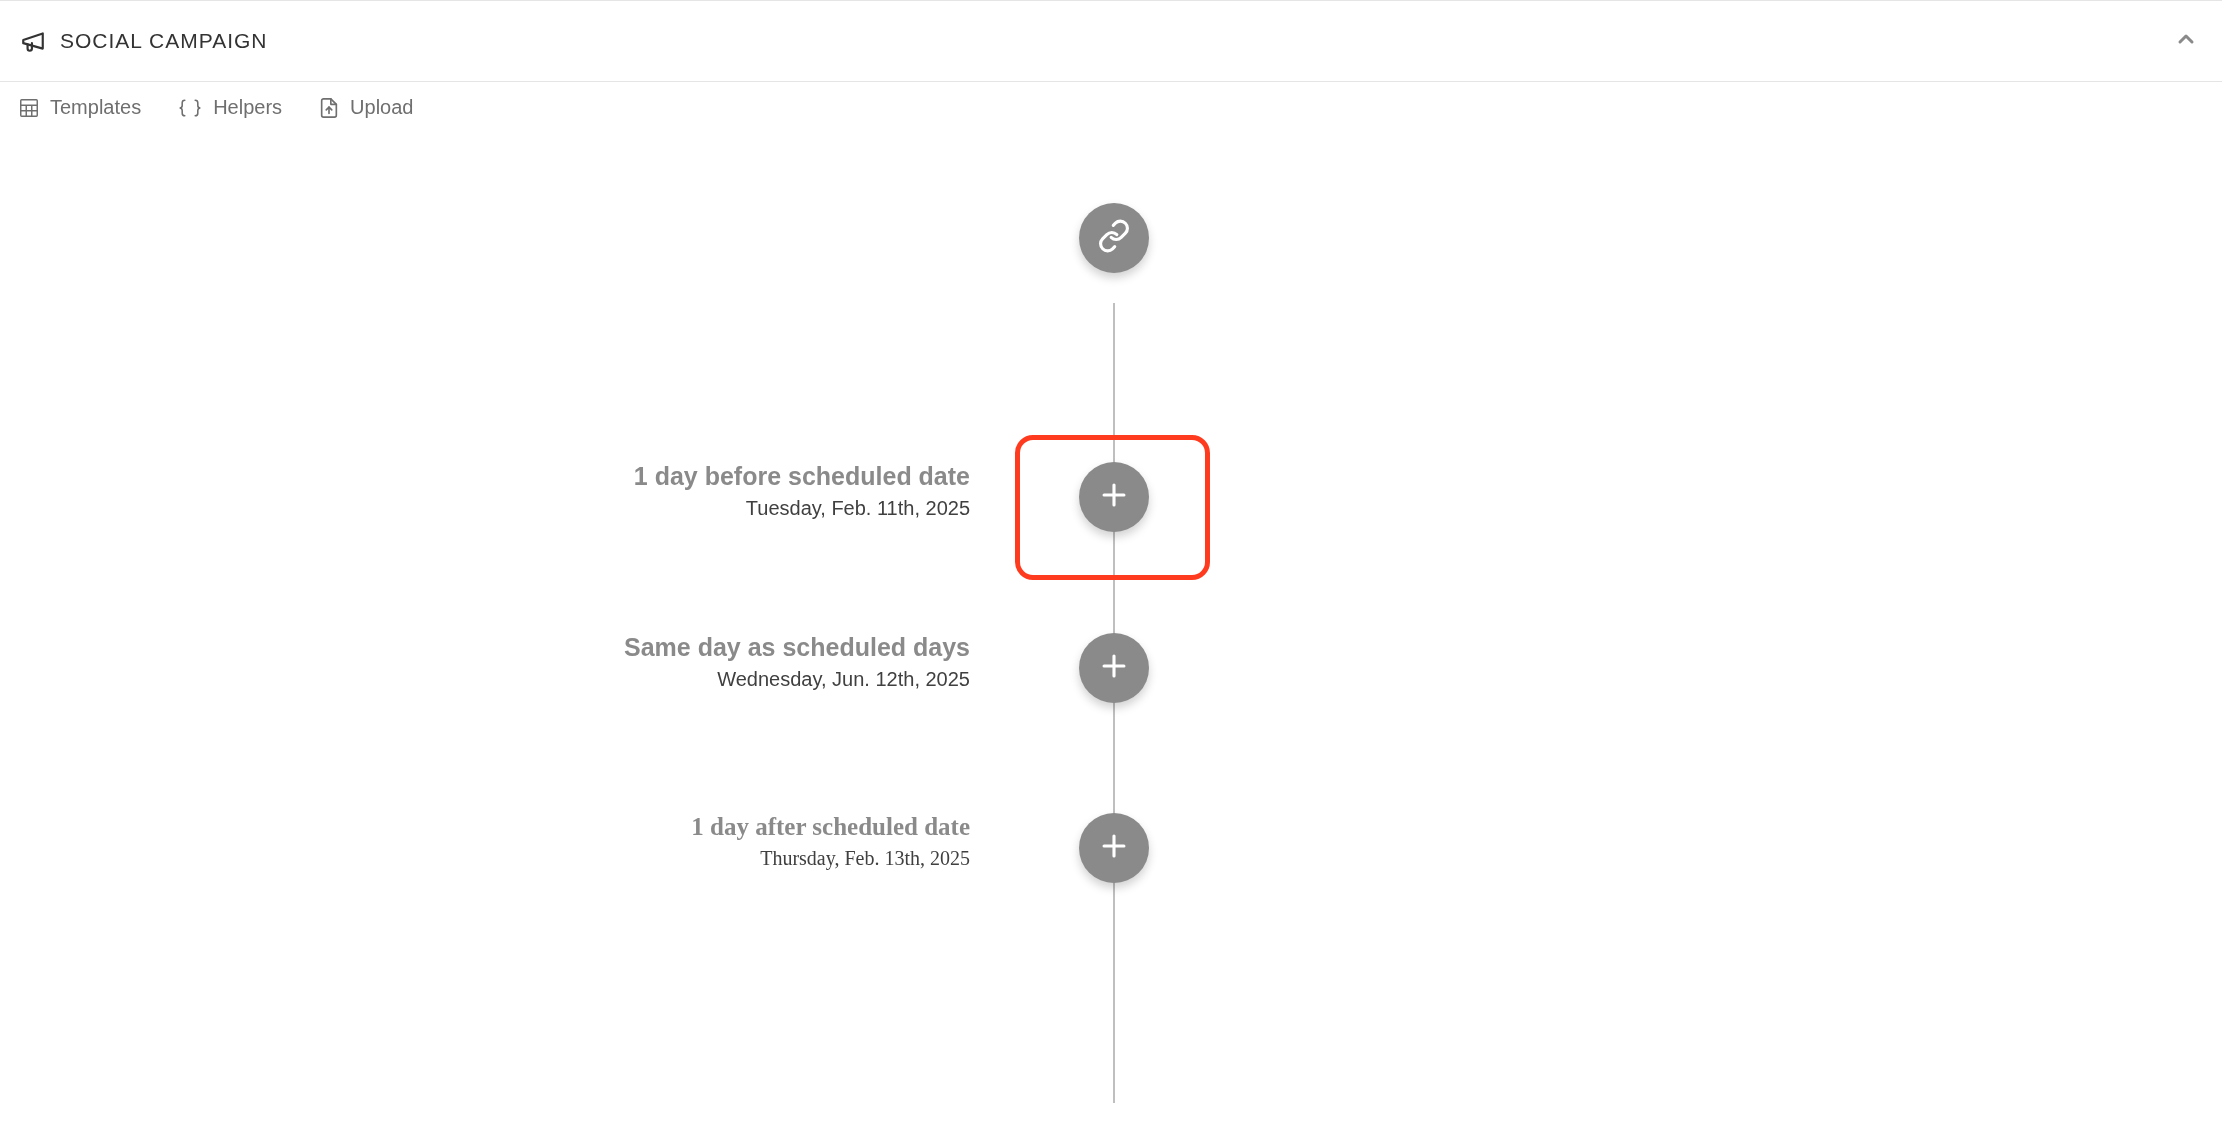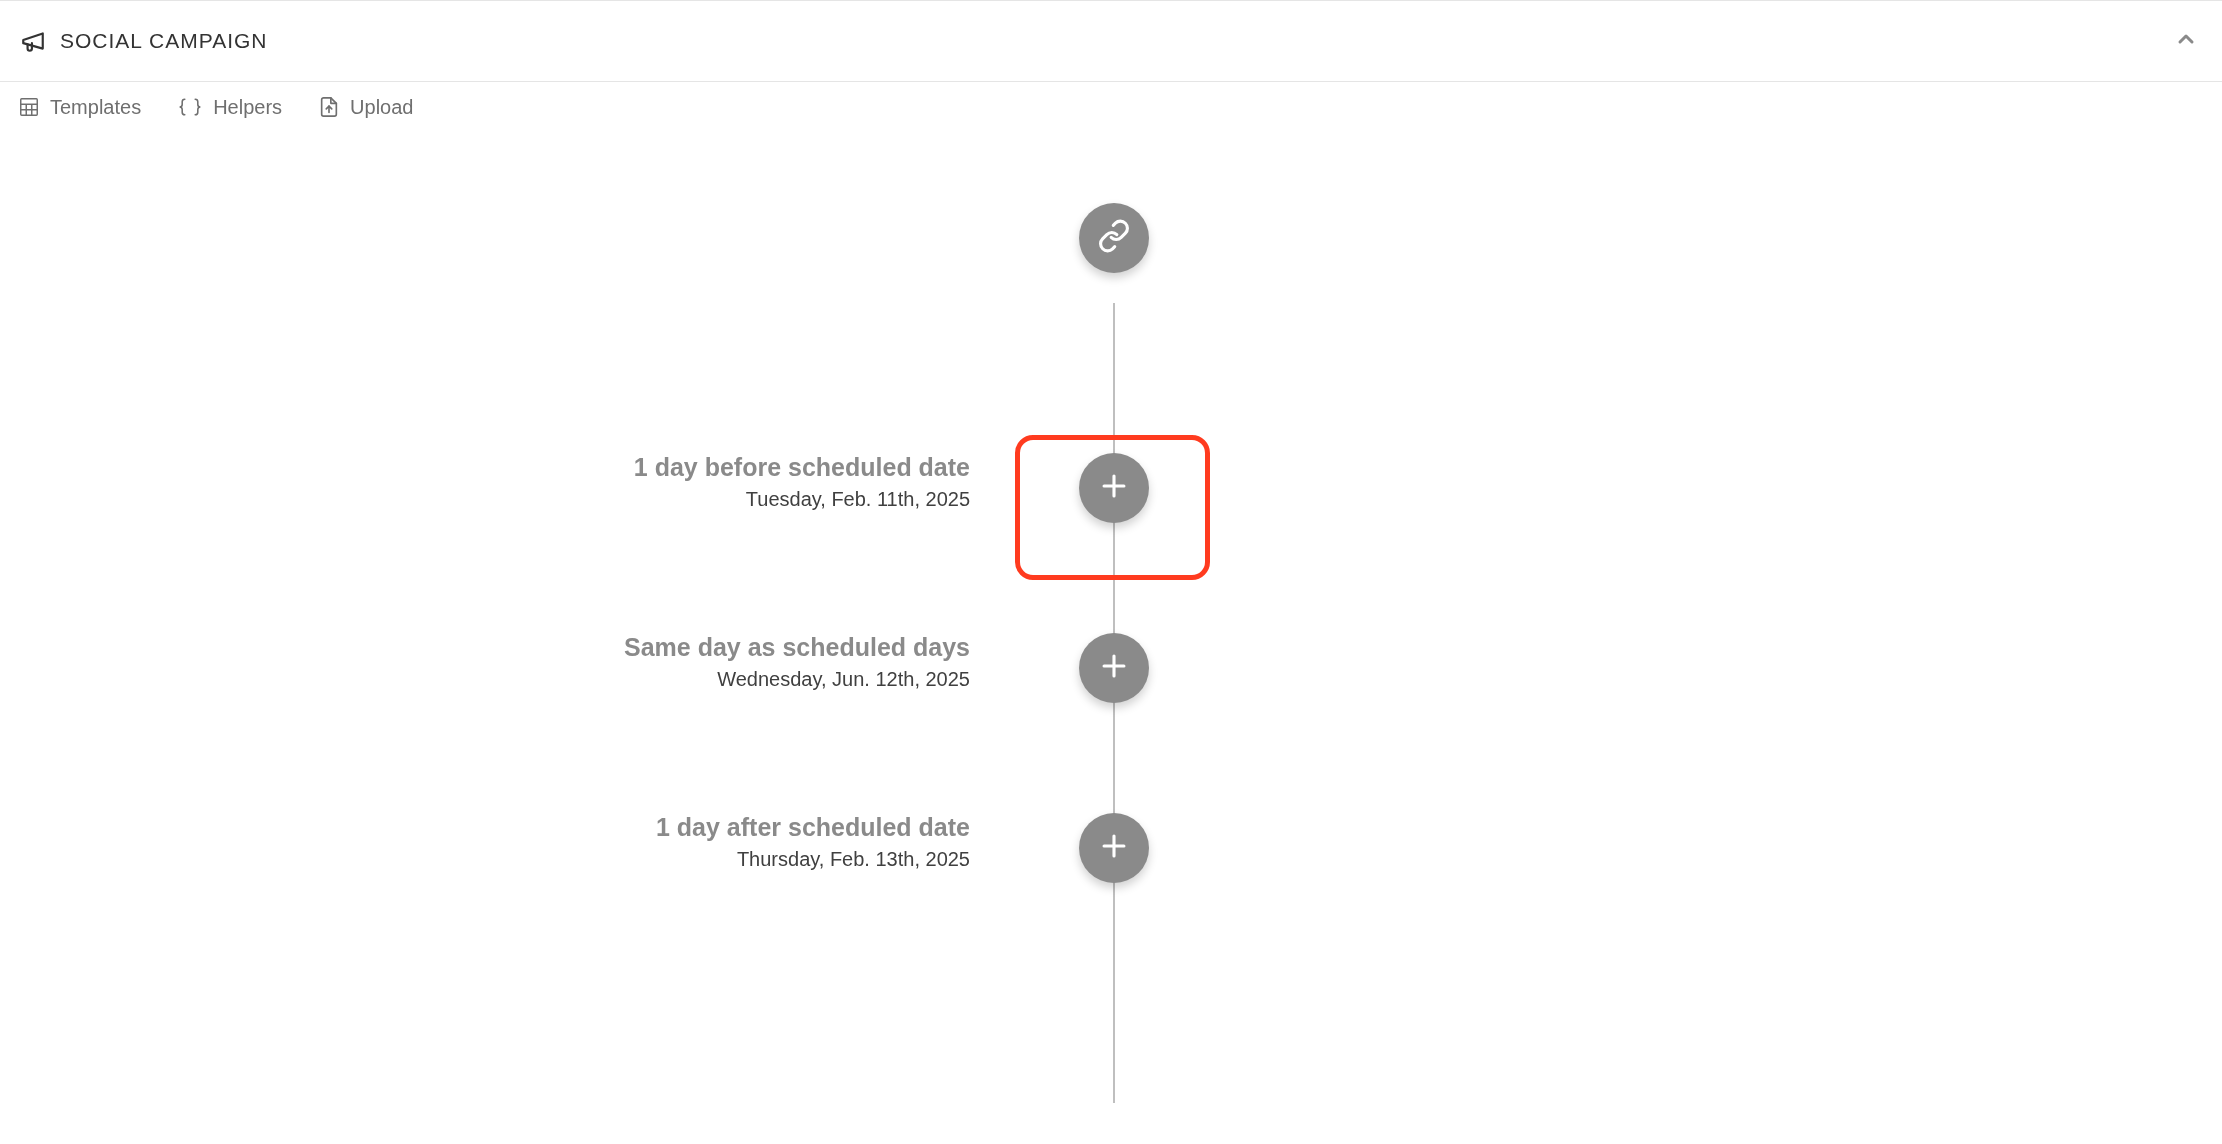--- a/index.html
+++ b/index.html
@@ -52,21 +52,21 @@
 
     .toolbar {
       display: flex;
       align-items: center;
       padding: 14px 18px;
       gap: 36px;
     }
 
     .toolbar-item {
       display: flex;
-      align-items: flex-start;
+      align-items: flex-end;
       gap: 10px;
       color: #6f6f6f;
       font-size: 20px;
       cursor: pointer;
     }
 
     .toolbar-item .icon-slot {
       display: flex;
       align-items: center;
       color: #6f6f6f;
@@ -145,23 +145,23 @@
     }
 
     .highlight-box {
       position: absolute;
       border: 5px solid #ff3b1f;
       border-radius: 18px;
       pointer-events: none;
     }
 
     
-    .row1 { top: 280px; }
+    .row1 { top: 289px; }
     .row2 { top: 460px; }
-    .row3 { top: 640px; }
+    .row3 { top: 640px; font-family: Liberation Serif, serif; }
     .row4 { top: 820px; }
 
     .highlight-box {
       left: 1015px;
       top: 262px;
       width: 195px;
       height: 145px;
     }
   </style>
 </head>

